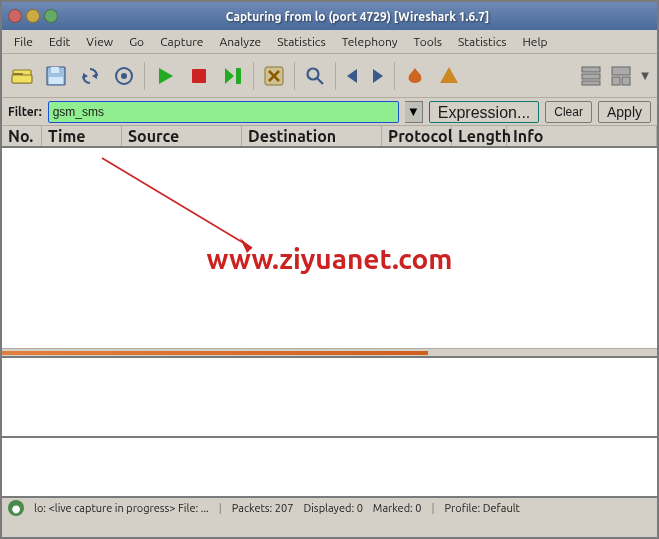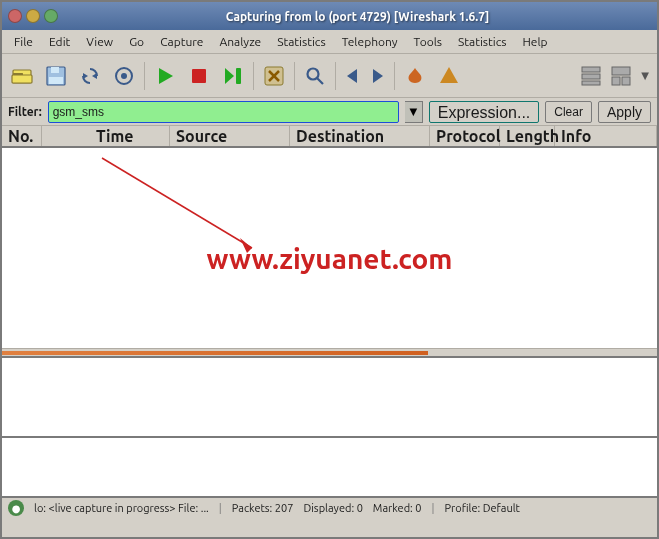--- a/index.html
+++ b/index.html
@@ -188,21 +188,21 @@
       font-size: 16px;
       font-weight: bold;
       color: #1a1a1a;
       border-right: 1px solid #b0aca4;
       height: 100%;
       display: flex;
       align-items: center;
       cursor: pointer;
     }
     .col-no { width: 40px; }
-    .col-time { width: 80px; margin-left: 48px; }
+    .col-time { width: 80px; }
     .col-source { width: 120px; }
     .col-dest { width: 140px; }
     .col-proto { width: 70px; }
     .col-len { width: 55px; }
     .col-info { flex: 1; }
 
     
     #packet-list {
       height: 200px;
       background: white;

